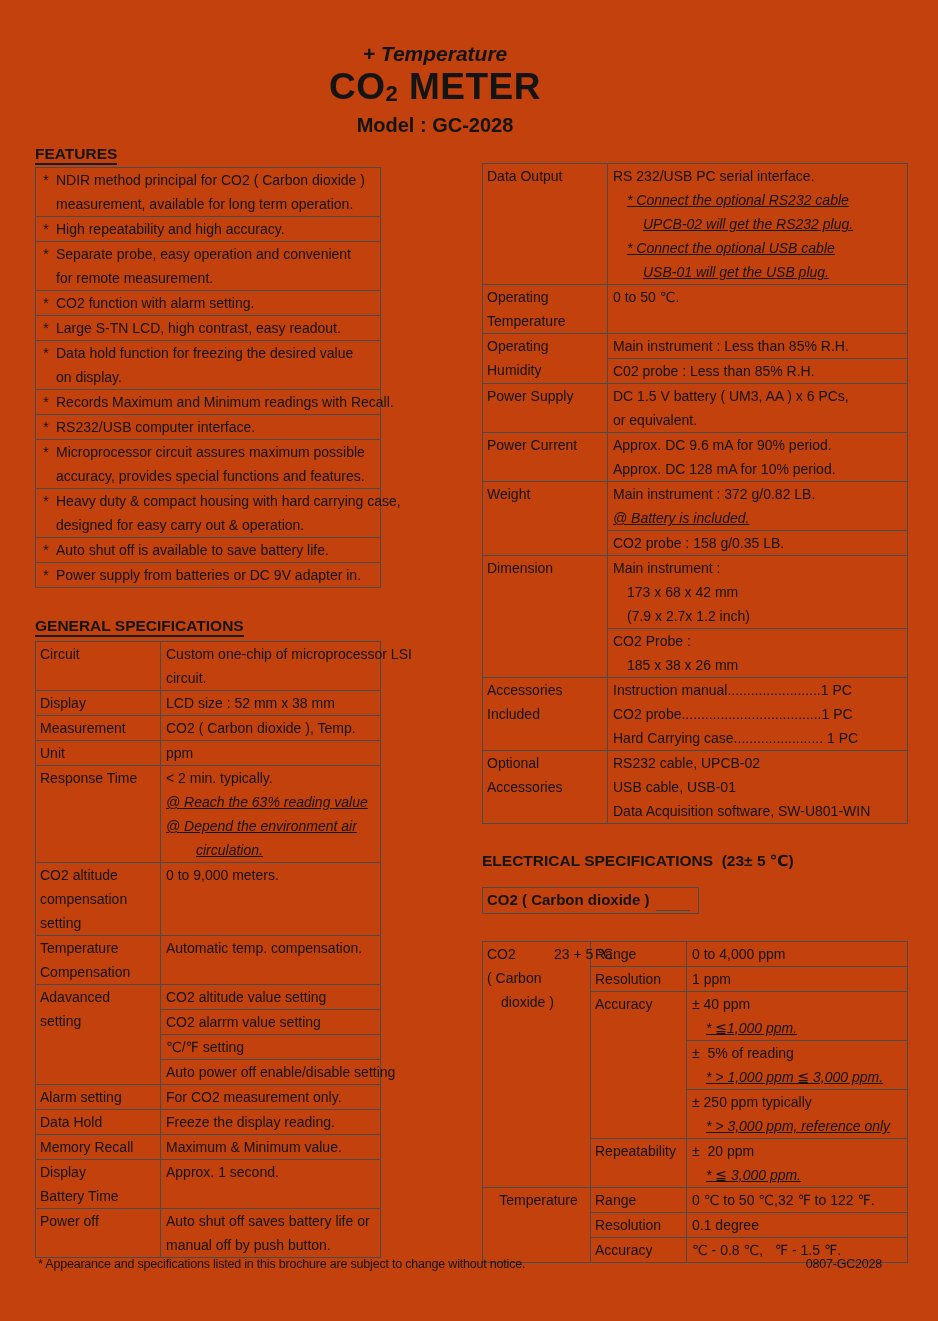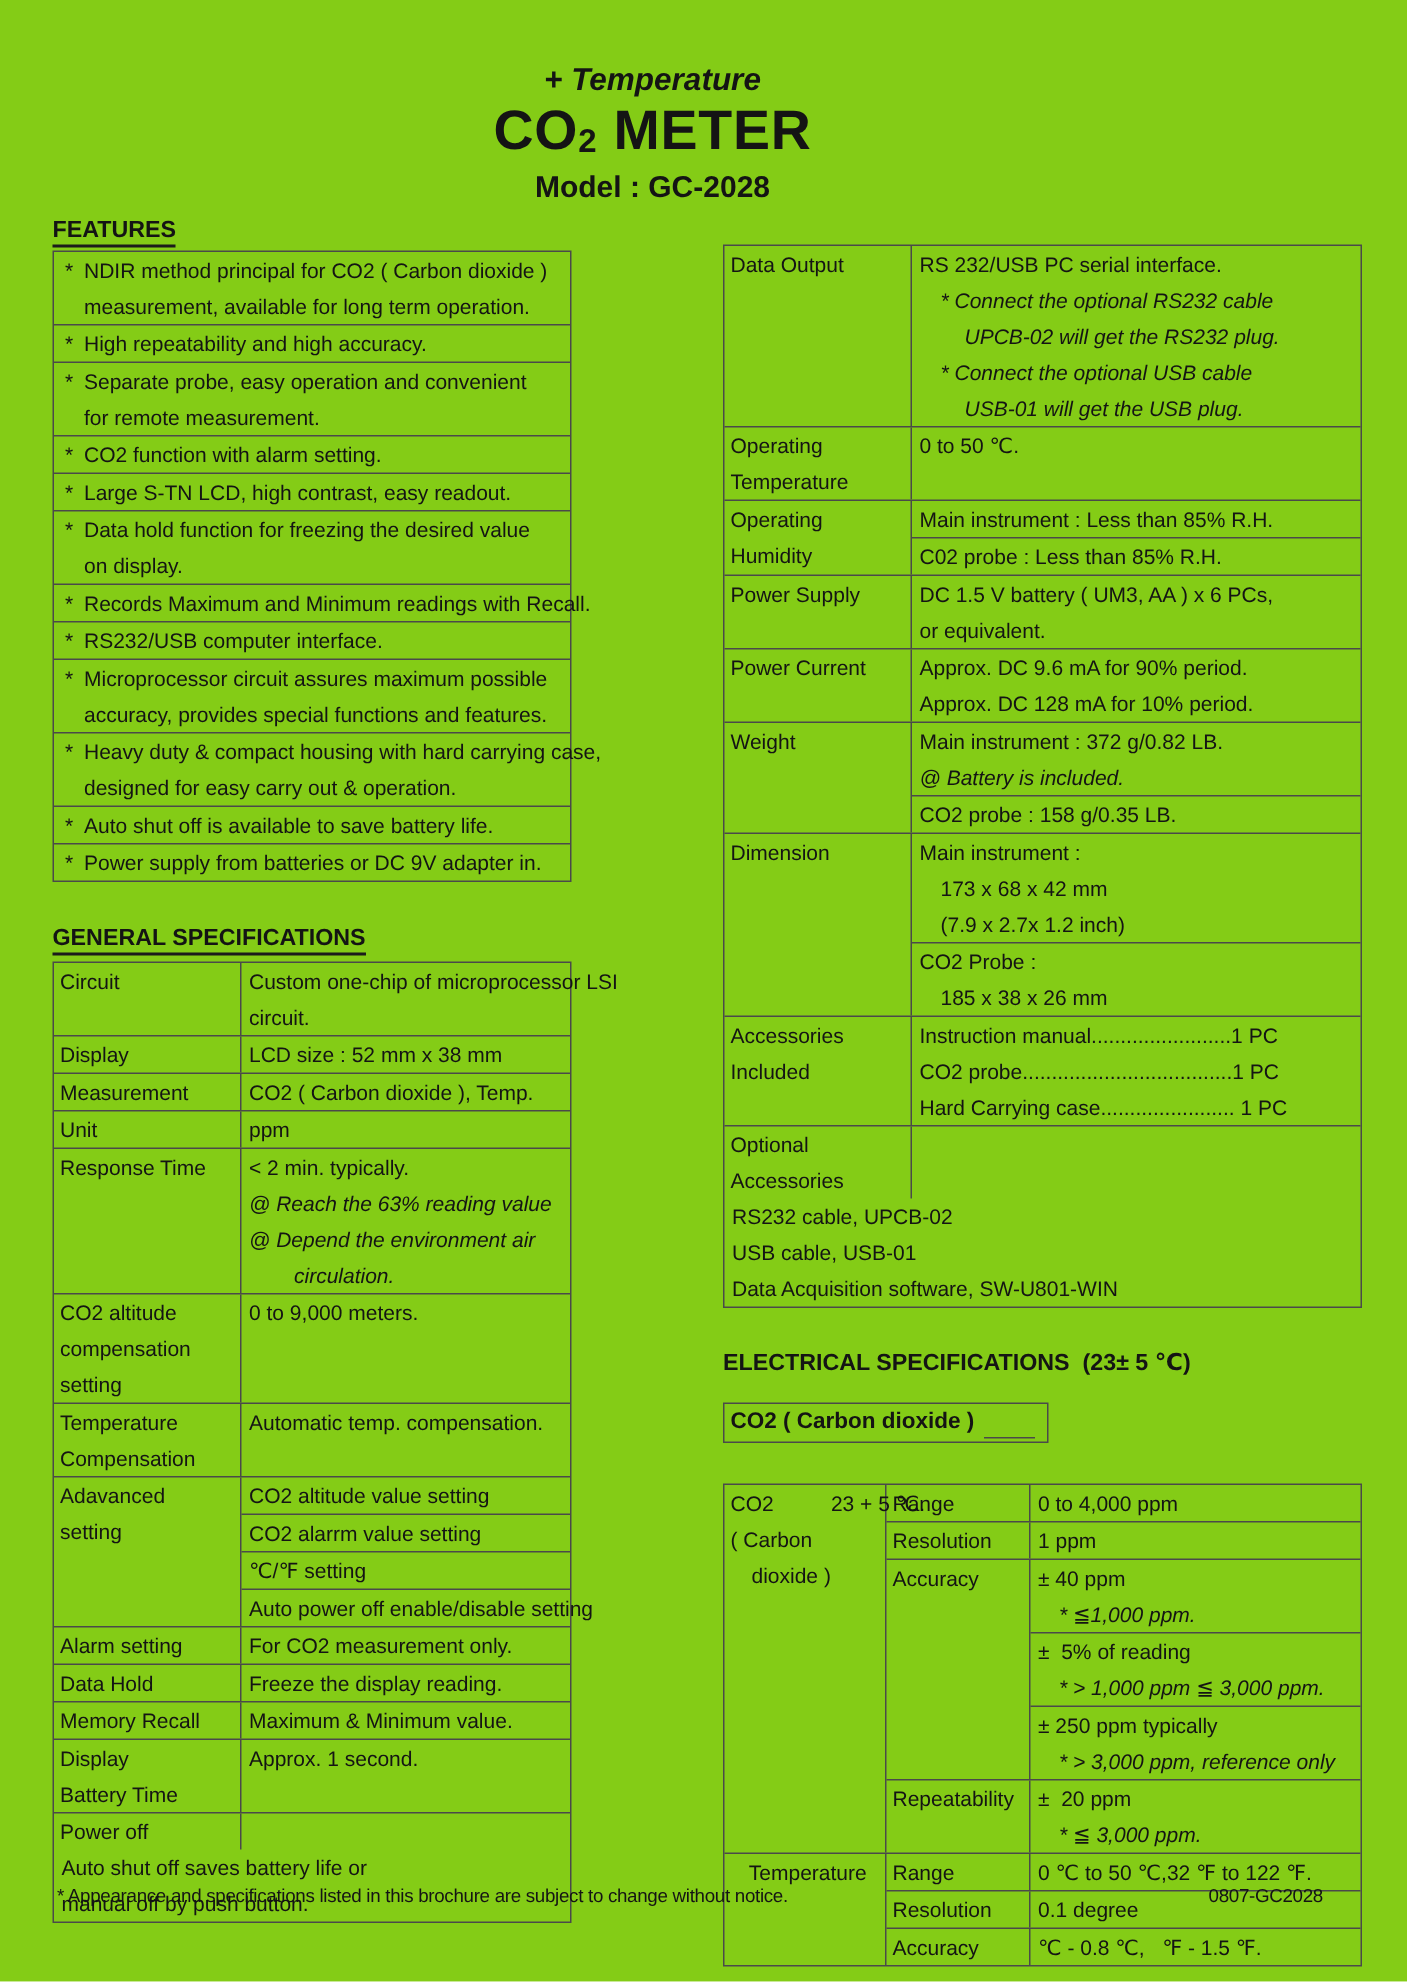--- a/index.html
+++ b/index.html
@@ -7,57 +7,57 @@
     --ink:#141414;         
     --lh:24px;
   }
   *{box-sizing:border-box;margin:0;padding:0;}
   html,body{background:#fff;}
   body{
     width:938px;height:1321px;position:relative;
     font-family:"Liberation Sans","DejaVu Sans",sans-serif;
     color:var(--ink);
   }
-  .page{position:absolute;inset:0;background:#84cc16;}
+  .page{position:absolute;inset:0;background:#c2410c;}
 
   
   .titleblock{position:absolute;top:42px;left:160px;width:550px;text-align:center;}
   .subtitle{font-style:italic;font-weight:bold;font-size:21px;line-height:24px;}
   .main-title{font-weight:bold;font-size:37px;line-height:42px;letter-spacing:.5px;}
   .main-title sub{font-size:22px;position:relative;top:2px;vertical-align:baseline;}
   .model{font-weight:bold;font-size:20px;line-height:24px;}
 
   
   h2{font-size:15.5px;font-weight:bold;display:inline-block;
      border-bottom:2px solid #1b1b1b;padding-bottom:1px;line-height:17px;white-space:pre;}
   h2.no-underline{border-bottom:none;}
 
   
   .col-left{position:absolute;left:35px;top:145px;width:346px;}
   .col-right{position:absolute;left:482px;top:163px;width:426px;}
 
   
   .ln{line-height:var(--lh);font-size:14px;white-space:pre;}
-  .it{font-style:italic;}
+  .it{font-style:italic;text-decoration:underline;}
   .ind1{padding-left:14px;}
   .ind2{padding-left:30px;}
 
   
   #features-table{border:1px solid var(--bc);margin-top:2px;}
   .frow{display:flex;border-bottom:1px solid var(--bc);}
   .frow:last-child{border-bottom:none;}
   .fmark{width:20px;flex-shrink:0;text-align:center;line-height:var(--lh);font-size:14px;}
   .flines{flex:1;min-width:0;}
 
   
   .spec-table{border:1px solid var(--bc);}
   #general-table{margin-top:4px;}
   .gs-head{margin-top:29px;}
   .srow{display:flex;border-bottom:1px solid var(--bc);}
-  .srow:last-child{border-bottom:none;flex-direction:column;}
+  .srow:last-child{border-bottom:none;}
   .slabel{width:125px;flex-shrink:0;border-right:1px solid var(--bc);padding-left:4px;}
   .svals{flex:1;min-width:0;}
   .sgroup{padding-left:5px;}
   .sgroup + .sgroup{border-top:1px solid var(--bc);}
 
   
   .elec-head{margin-top:28px;}
   .co2box{margin-top:17px;width:217px;border:1px solid var(--bc);
           font-weight:bold;font-size:15px;line-height:22px;padding:1px 8px 2px 4px;
           display:flex;align-items:flex-end;}

